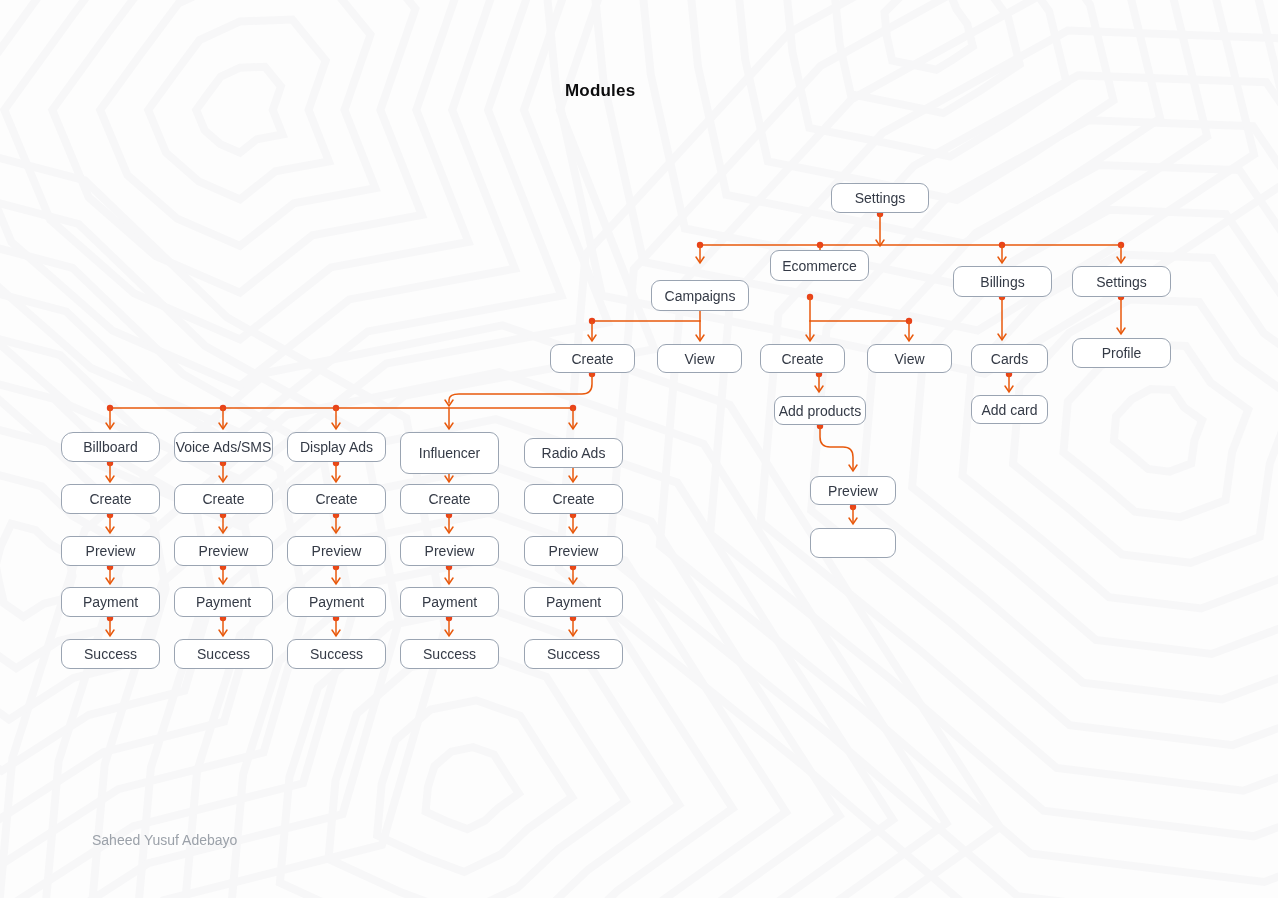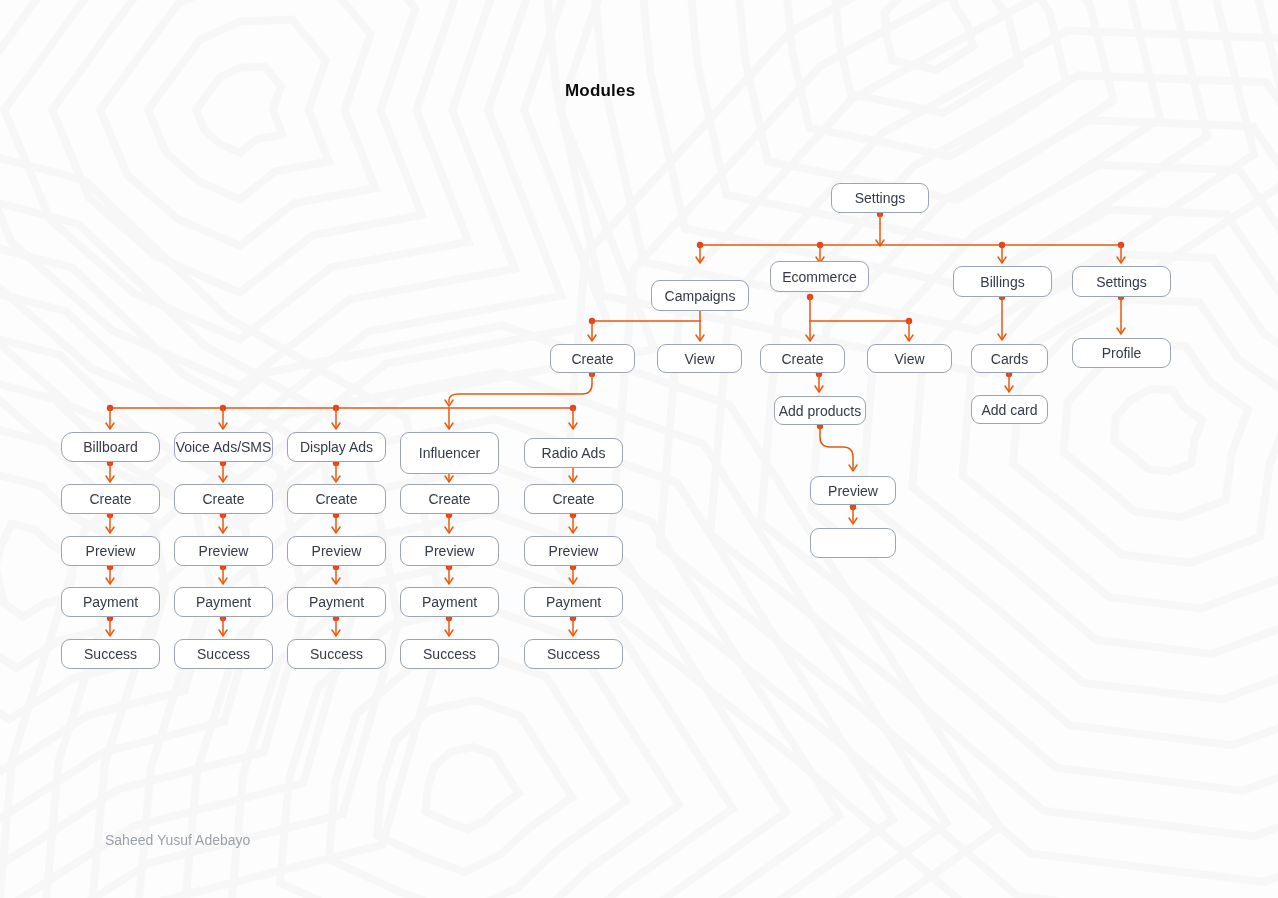--- a/index.html
+++ b/index.html
@@ -9,21 +9,21 @@
   #bg{z-index:0;} #edges{z-index:2;}
   #nodes{position:absolute;left:0;top:0;width:100%;height:100%;z-index:3;}
   .bgring{stroke:var(--pattern,#f7f7f8);stroke-width:8;fill:none;stroke-linejoin:miter;}
   .edge{stroke:var(--connector,#e8590c);stroke-width:1.5;fill:none;stroke-linecap:round;}
   .jdot{fill:var(--dot,#e8421a);}
   .node{position:absolute;box-sizing:border-box;background:#ffffff;border:1px solid var(--border,#9aa4b2);
         border-radius:9px;display:flex;align-items:center;justify-content:center;
         font-size:14px;color:var(--text,#343a46);white-space:nowrap;cursor:default;}
   .title{position:absolute;left:565px;top:81px;z-index:3;font-size:17px;font-weight:700;
          color:var(--title,#0c0c0d);letter-spacing:.2px;}
-  .credit{position:absolute;left:105px;top:832px;z-index:3;font-size:14px;color:var(--credit,#9ba1a9);}
+  .credit{position:absolute;left:92px;top:832px;z-index:3;font-size:14px;color:var(--credit,#9ba1a9);}
 </style>
 </head>
 <body>
 
 <div id="canvas" style="--bg: #fdfdfd; --pattern: #f7f7f8; --connector: #e8590c; --dot: #e8421a; --border: #9aa4b2; --text: #343a46; --title: #0c0c0d; --credit: #9ba1a9;">
   <svg id="bg">
       <polygon points="272.8,110.0 282.5,134.5 256.9,139.2 240.0,152.6 220.3,144.1 204.7,130.4 196.2,110.0 209.1,92.2 220.7,76.6 240.0,67.7 264.9,66.8 280.9,86.4" class="bgring"></polygon>
       <polygon points="308.6,110.0 328.9,161.4 275.4,171.3 240.0,199.3 198.8,181.4 166.0,152.7 148.2,110.0 175.3,72.6 199.6,40.0 240.0,21.4 292.3,19.5 325.7,60.5" class="bgring"></polygon>
       <polygon points="344.5,110.0 375.4,188.2 293.9,203.3 240.0,245.9 177.2,218.7 127.4,175.0 100.2,110.0 141.4,53.1 178.5,3.4 240.0,-24.9 319.6,-27.9 370.5,34.6" class="bgring"></polygon>
       <polygon points="380.4,110.0 421.9,215.0 312.4,235.3 240.0,292.6 155.7,256.1 88.7,197.3 52.3,110.0 107.6,33.5 157.4,-33.1 240.0,-71.2 346.9,-75.2 415.4,8.8" class="bgring"></polygon>
@@ -201,21 +201,21 @@
       <circle cx="573" cy="618" r="3.2" class="jdot"></circle>
       <path d="M573,618 V635" class="edge"></path>
       <path d="M569,630 L573,636 L577,630" class="edge"></path>
     </svg>
 
   <div class="title">Modules</div>
 
   <div id="nodes">
     <div class="node" style="left:831px;top:183px;width:98px;height:30px">Settings</div>
     <div class="node" style="left:651px;top:280px;width:98px;height:31px">Campaigns</div>
-    <div class="node" style="left:770px;top:261px;width:99px;height:31px">Ecommerce</div>
+    <div class="node" style="left:770px;top:250px;width:99px;height:31px">Ecommerce</div>
     <div class="node" style="left:953px;top:266px;width:99px;height:31px">Billings</div>
     <div class="node" style="left:1072px;top:266px;width:99px;height:31px">Settings</div>
     <div class="node" style="left:550px;top:344px;width:85px;height:29px">Create</div>
     <div class="node" style="left:657px;top:344px;width:85px;height:29px">View</div>
     <div class="node" style="left:760px;top:344px;width:85px;height:29px">Create</div>
     <div class="node" style="left:867px;top:344px;width:85px;height:29px">View</div>
     <div class="node" style="left:971px;top:344px;width:77px;height:29px">Cards</div>
     <div class="node" style="left:1072px;top:338px;width:99px;height:30px">Profile</div>
     <div class="node" style="left:774px;top:396px;width:92px;height:29px">Add products</div>
     <div class="node" style="left:971px;top:395px;width:77px;height:29px">Add card</div>

